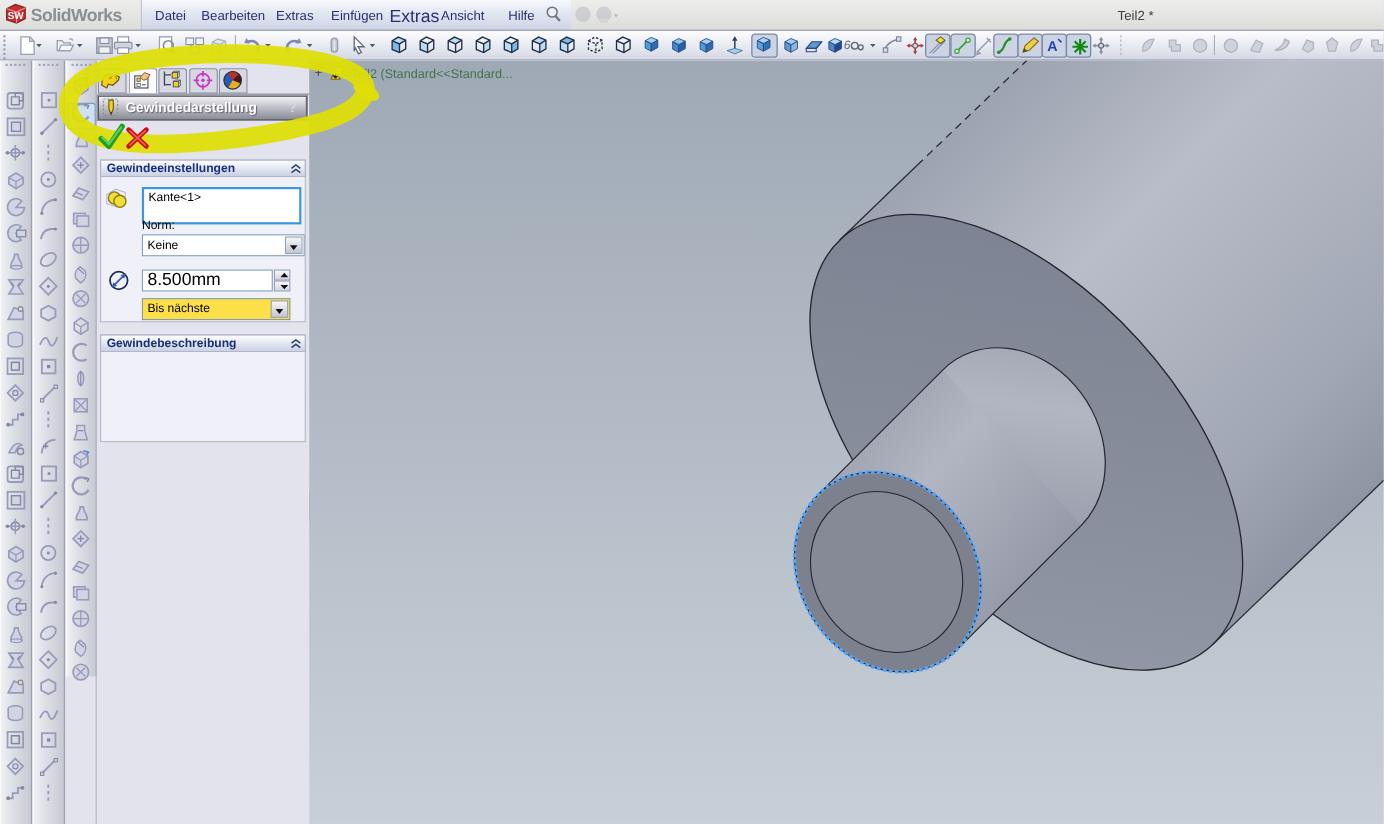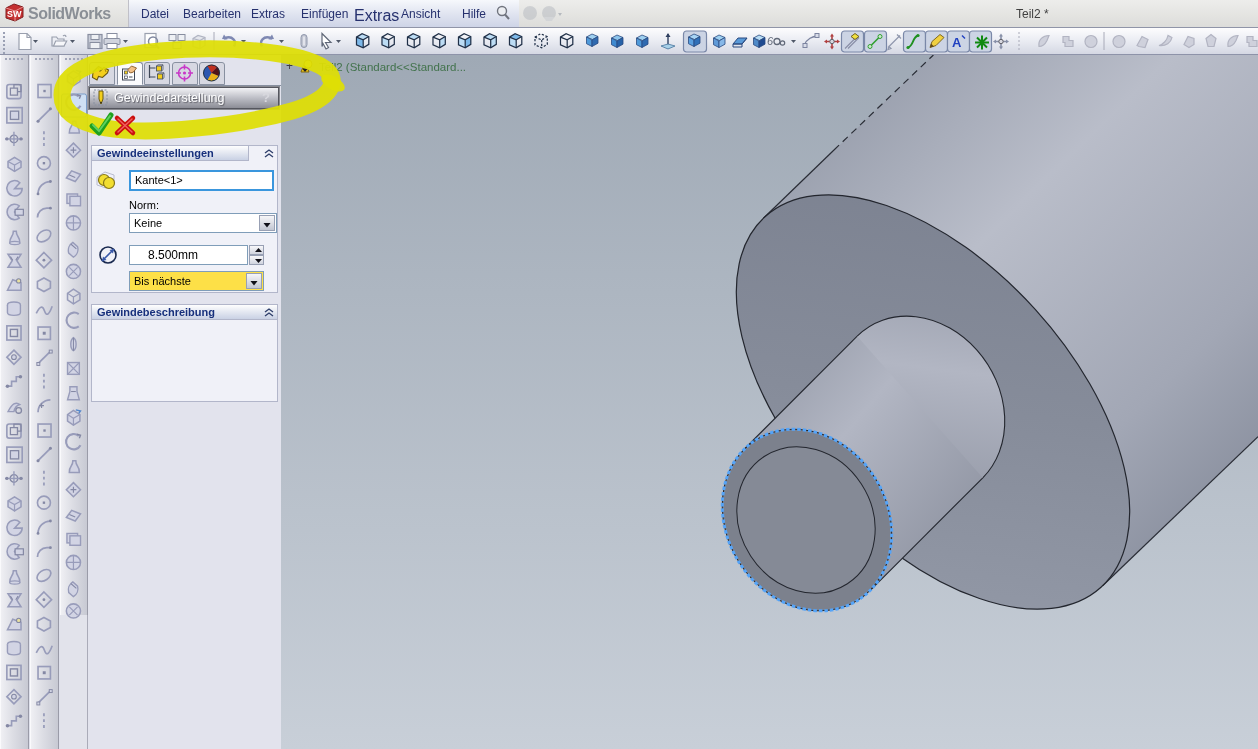--- a/index.html
+++ b/index.html
@@ -687,47 +687,47 @@
         <path d="M10 10 L17 13 a8 8 0 0 1 -11 4z" fill="#e8b018"></path>
         <circle cx="10" cy="10" r="8" fill="none" stroke="#203040"></circle>
       </svg></div>
     <div style="position:absolute;left:89px;top:84.5px;width:193px;height:1px;background:#8890a0"></div>
     <div style="position:absolute;left:89px;top:87px;width:190px;height:22px;background:linear-gradient(180deg,#f2f2f5 0%,#bdbec6 50%,#8c8d96 100%);border:1px solid #55565e;outline:1px solid #88898f;box-sizing:border-box">
       <svg width="16" height="18" viewBox="0 0 16 18" style="position:absolute;left:3px;top:1px">
         <rect x="1" y="1" width="13" height="15" fill="none" stroke="#8890a0" stroke-dasharray="2,1.5"></rect>
         <path d="M6 2 h4 v8 l-2 5 l-2 -5z" fill="#f4cf1c" stroke="#6a5a10"></path>
         <path d="M8 15 l-0.8 -2 h1.6z" fill="#202020"></path>
       </svg>
-      <span style="position:absolute;left:24px;top:3px;font-size:12.5px;font-weight:normal;color:#fff;text-shadow:1px 1px 1px #606068">Gewindedarstellung</span>
+      <span style="position:absolute;left:24px;top:3px;font-size:12.5px;font-weight:bold;color:#fff;text-shadow:1px 1px 1px #606068">Gewindedarstellung</span>
       <span style="position:absolute;right:8px;top:2px;font-size:13px;font-weight:bold;color:#d8d8de">?</span>
     </div>
     <div style="position:absolute;left:91px;top:145px;width:187px;height:148px;background:#f0f1f8;border:1px solid #b2b6ca;box-sizing:border-box"></div>
-    <div style="position:absolute;left:91px;top:145px;width:158px;height:16px;background:linear-gradient(180deg,#fefefe,#c9d1e4);border:1px solid #b2b6ca;box-sizing:border-box;font-size:11px;font-weight:bold;color:#17307c;padding:1px 0 0 5px">Gewindeeinstellungen</div>
+    <div style="position:absolute;left:91px;top:145px;width:187px;height:16px;background:linear-gradient(180deg,#fefefe,#c9d1e4);border:1px solid #b2b6ca;box-sizing:border-box;font-size:11px;font-weight:bold;color:#17307c;padding:1px 0 0 5px">Gewindeeinstellungen</div>
     <svg style="position:absolute;left:264px;top:149px" width="10" height="9" viewBox="0 0 10 9">
       <path d="M1 4 L5 1 L9 4 M1 8 L5 5 L9 8" fill="none" stroke="#30406c" stroke-width="1.4"></path>
     </svg>
     <svg style="position:absolute;left:95px;top:169px" width="24" height="24" viewBox="0 0 24 24">
       <path d="M2 8 l8 -5 l9 3 v8 l-8 5 l-9 -3z" fill="none" stroke="#b8bcd0" stroke-width="1"></path>
       <circle cx="9" cy="11" r="5.5" fill="#f2de30" stroke="#887818" stroke-width="1.2"></circle>
       <circle cx="14" cy="14" r="5.5" fill="#f2de30" stroke="#887818" stroke-width="1.2"></circle>
     </svg>
-    <div style="position:absolute;left:129px;top:170px;width:145px;height:21px;background:#fff;border:2px solid #3a96dd;box-sizing:border-box;font-size:11px;line-height:17px;padding-left:4px">Kante&lt;1&gt;</div>
+    <div style="position:absolute;left:129px;top:170px;width:145px;height:34px;background:#fff;border:2px solid #3a96dd;box-sizing:border-box;font-size:11px;line-height:17px;padding-left:4px">Kante&lt;1&gt;</div>
     <div style="position:absolute;left:129px;top:199px;font-size:11px;color:#000">Norm:</div>
     <div style="position:absolute;left:129px;top:213px;width:148px;height:20px;background:#fff;border:1px solid #7f9db9;font-size:11px;color:#000;line-height:18px;padding-left:4px;box-sizing:border-box">Keine<div style="position:absolute;right:1px;top:1px;bottom:1px;width:16px;background:linear-gradient(180deg,#f6f6f8,#d8dae2 60%,#c2c6d2);border:1px solid #98a0b4;box-sizing:border-box">
         <svg width="14" height="12" viewBox="0 0 14 12" style="display:block;margin-top:2px">
           <path d="M3.5 5 h7 l-3.5 4.5z" fill="#101018"></path>
         </svg>
       </div></div>
     <svg style="position:absolute;left:98px;top:245px" width="20" height="20" viewBox="0 0 20 20">
       <circle cx="10" cy="10" r="8" fill="none" stroke="#1a2a50" stroke-width="1.6"></circle>
       <line x1="4" y1="16" x2="16" y2="4" stroke="#3858a8" stroke-width="1.6"></line>
       <path d="M16 4 l-4.5 1 l3.5 3.5z" fill="#3858a8"></path>
       <path d="M4 16 l4.5 -1 l-3.5 -3.5z" fill="#3858a8"></path>
     </svg>
-    <div style="position:absolute;left:129px;top:245px;width:119px;height:20px;background:#fff;border:1px solid #7f9db9;box-sizing:border-box;font-size:12px;line-height:18px;padding-left:18px">8.500mm</div>
+    <div style="position:absolute;left:129px;top:245px;width:119px;height:20px;background:#fff;border:1px solid #7f9db9;box-sizing:border-box;font-size:16px;line-height:18px;padding-left:4px">8.500mm</div>
     <div style="position:absolute;left:249px;top:245px;width:15px;height:10px;background:linear-gradient(180deg,#f8f8fa,#d0d4de);border:1px solid #98a0b4;box-sizing:border-box">
       <svg width="13" height="8" viewBox="0 0 11 8" style="display:block">
         <path d="M4 6 l3.5 -4 l3.5 4z" fill="#101018"></path>
       </svg>
     </div>
     <div style="position:absolute;left:249px;top:255px;width:15px;height:10px;background:linear-gradient(180deg,#f8f8fa,#d0d4de);border:1px solid #98a0b4;box-sizing:border-box">
       <svg width="13" height="8" viewBox="0 0 11 8" style="display:block">
         <path d="M4 3 l3.5 4 l3.5 -4z" fill="#101018"></path>
       </svg>
     </div>

